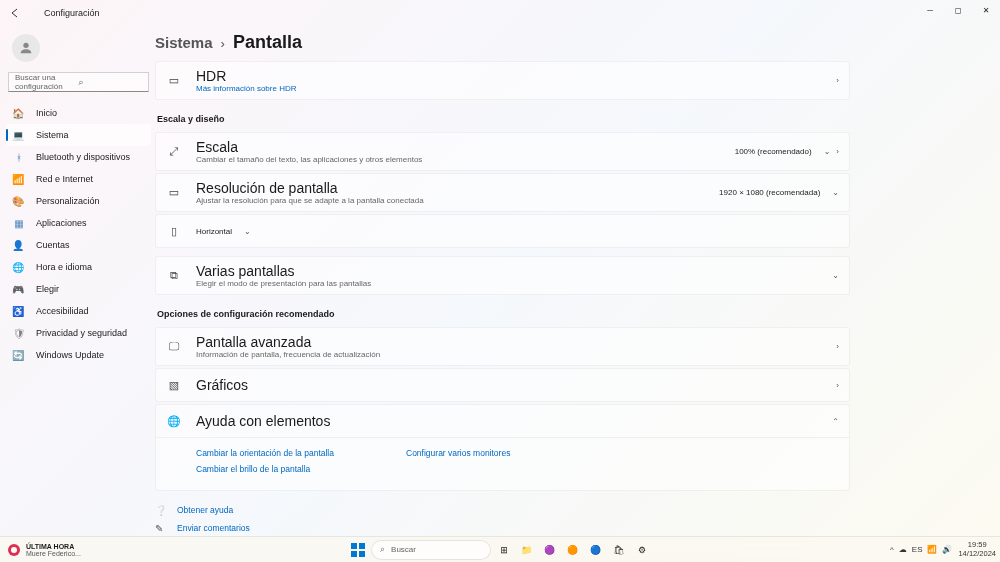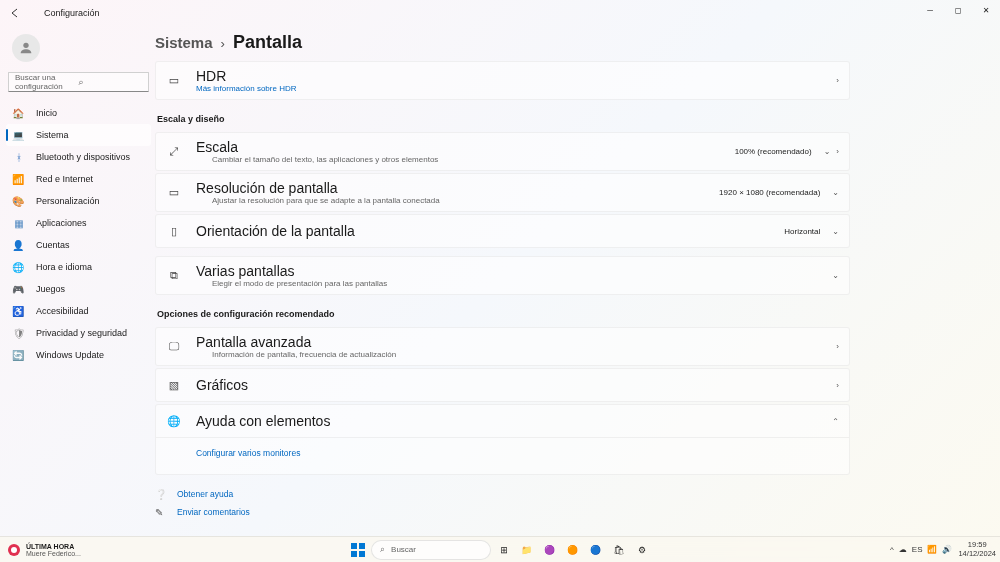--- a/index.html
+++ b/index.html
@@ -34,21 +34,21 @@
 .content { flex: 1; padding: 6px 150px 0 0; overflow-y: auto; }
 .breadcrumb { display: flex; align-items: baseline; gap: 8px; margin-bottom: 8px; }
 .breadcrumb .parent { font-size: 15px; font-weight: 600; color: #555; cursor:pointer; }
 .breadcrumb .sep { font-size: 13px; color: #555; }
 .breadcrumb .current { font-size: 18px; font-weight: 600; }
 
 .card { background: rgba(255,255,255,0.55); border: 1px solid rgba(0,0,0,0.05); border-radius: 3px; margin-bottom: 2px; display: flex; align-items: center; padding: 6px 10px; min-height: 34px; cursor:pointer; }
 .card .cicon { width: 16px; height: 16px; margin-right: 14px; display:flex;align-items:center;justify-content:center; font-size:11px; color:#444; }
 .card .cbody { flex: 1; }
 .card .ctitle { font-size: 14px; }
-.card .csub { font-size: 8px; color: #666; margin-left: 16px; }
+.card .csub { font-size: 8px; color: #666; }
 .card .clink { font-size: 8px; color: #0067c0; cursor:pointer; }
 .card .cval { font-size: 8px; color: #222; margin-right: 6px; }
 .card .chev { font-size: 8px; color: #555; margin-left:6px; }
 
 .section-title { font-size: 9px; font-weight: 600; margin: 14px 0 8px 2px; }
 
 .expand-body { background: rgba(255,255,255,0.5); border: 1px solid rgba(0,0,0,0.05); border-top:none; border-radius: 0 0 3px 3px; padding: 10px 0 10px 40px; display:flex; }
 .expand-body .col { width: 210px; }
 .expand-body a { display:block; color:#0067c0; font-size:8.5px; margin-bottom:6px; text-decoration:none; cursor:pointer; }
 
@@ -131,21 +131,21 @@
         <li>
           <span class="nicon" style="color: rgb(64, 160, 96);">👤</span>
           <span class="nlabel">Cuentas</span>
         </li>
         <li>
           <span class="nicon" style="color: rgb(80, 112, 192);">🌐</span>
           <span class="nlabel">Hora e idioma</span>
         </li>
         <li>
           <span class="nicon" style="color: rgb(64, 128, 80);">🎮</span>
-          <span class="nlabel">Juegos</span>
+          <span class="nlabel">Elegir</span>
         </li>
         <li>
           <span class="nicon" style="color: rgb(64, 128, 192);">♿</span>
           <span class="nlabel">Accesibilidad</span>
         </li>
         <li>
           <span class="nicon" style="color: rgb(128, 128, 128);">🛡</span>
           <span class="nlabel">Privacidad y seguridad</span>
         </li>
         <li>
@@ -189,23 +189,20 @@
       <div class="cbody">
         <div class="ctitle">Resolución de pantalla</div>
         <div class="csub">Ajustar la resolución para que se adapte a la pantalla conectada</div>
       </div>
       <div class="cval">1920 × 1080 (recomendada)</div>
       <div class="chev">⌄</div>
     </div>
 
     <div class="card">
       <div class="cicon">▯</div>
-      <div class="cbody">
-        <div class="ctitle">Orientación de la pantalla</div>
-      </div>
       <div class="cval">Horizontal</div>
       <div class="chev">⌄</div>
     </div>
 
     <div style="height:6px"></div>
 
     <div class="card">
       <div class="cicon">⧉</div>
       <div class="cbody">
         <div class="ctitle">Varias pantallas</div>
@@ -235,20 +232,24 @@
 
 
     <div class="card" style="border-radius:3px 3px 0 0; margin-bottom:0;">
       <div class="cicon">🌐</div>
       <div class="cbody">
         <div class="ctitle">Ayuda con elementos</div>
       </div>
       <div class="chev">⌃</div>
     </div>
     <div class="expand-body">
+      <div class="col">
+        <a>Cambiar la orientación de la pantalla</a>
+        <a>Cambiar el brillo de la pantalla</a>
+      </div>
       <div class="col">
         <a>Configurar varios monitores</a>
       </div>
     </div>
 
     <div class="footer-links">
       <div class="flink">
         <span class="ficon">❔</span>
         <span>Obtener ayuda</span>
       </div>

